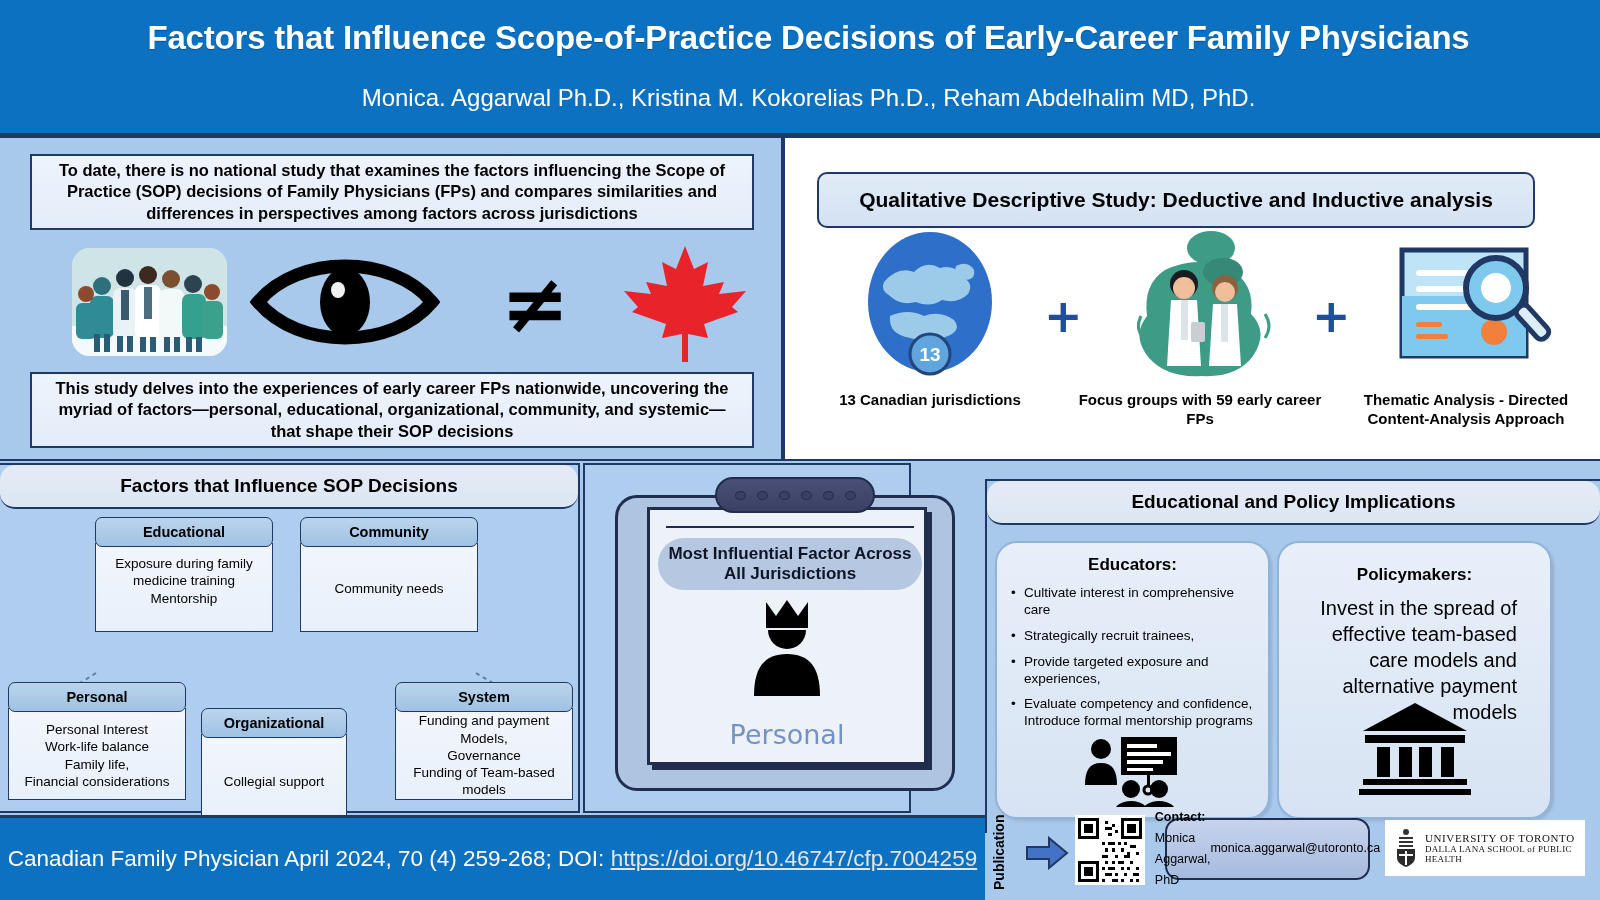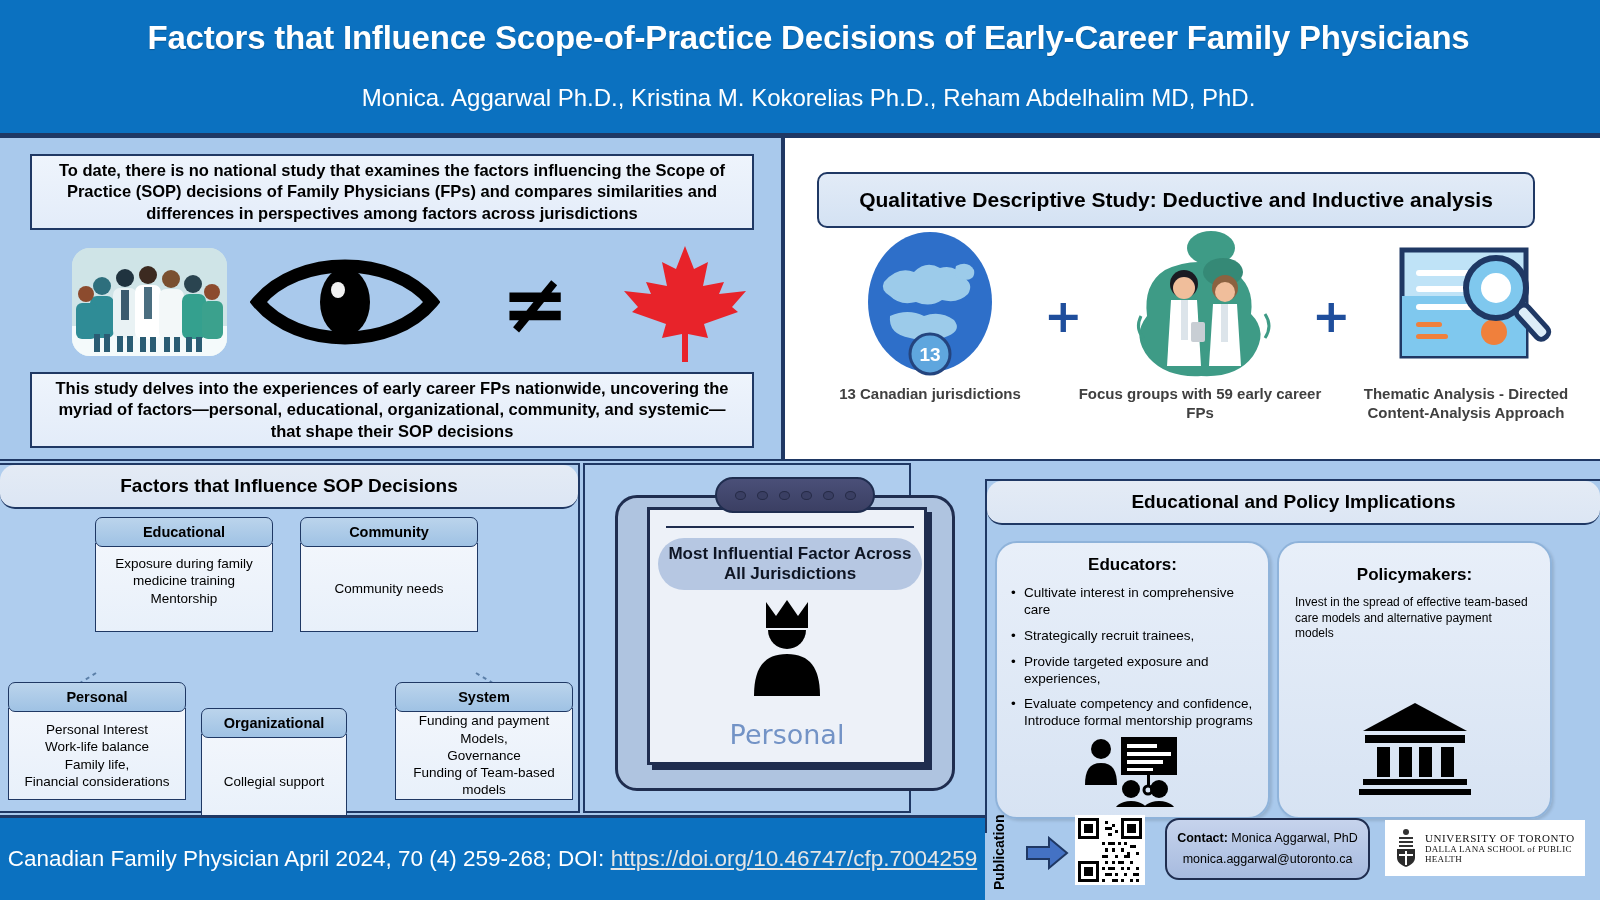--- a/index.html
+++ b/index.html
@@ -67,21 +67,21 @@
   #methods-title{
     left:32px;top:18px;width:718px;height:56px;font-size:21px;border-radius:10px;
     background:linear-gradient(180deg,#E2EBF7 0%,#D4E2F3 100%);
     margin-top:16px;
   }
   .method-col{position:absolute;top:92px;width:250px;text-align:center;}
   #m-col1{left:20px;}
   #m-col2{left:290px;}
   #m-col3{left:556px;}
   .method-art{height:155px;display:flex;align-items:center;justify-content:center;}
-  .method-cap{font-size:15px;font-weight:bold;color:#404040;line-height:1.25;}
+  .method-cap{font-size:15px;font-weight:bold;color:#000000;line-height:1.25;margin-top:6px;}
   .plus{position:absolute;top:155px;font-size:46px;color:#1F4E9C;font-weight:bold;
         font-family:"DejaVu Sans",sans-serif;line-height:1;}
   #plus1{left:259px;}
   #plus2{left:527px;}
 
   
   .sec-head{
     position:absolute;left:0;top:0;width:100%;height:44px;box-sizing:border-box;
     border-bottom:2px solid #1F3864;
     background:linear-gradient(180deg,#E4EBF5 0%,#DCE6F4 100%);
@@ -139,21 +139,21 @@
     position:absolute;box-sizing:border-box;border:2px solid #8FB3DA;border-radius:22px;
     background:linear-gradient(180deg,#E8EFF9 0%,#D7E3F3 100%);
     box-shadow:2px 2px 3px rgba(0,0,0,.12);
   }
   #card-educators{left:8px;top:60px;width:275px;height:278px;}
   #card-policy{left:290px;top:60px;width:275px;height:278px;}
   .card-title{font-size:17px;font-weight:bold;color:#000;text-align:center;margin-top:12px;}
   .bullets{list-style:none;margin:10px 0 0 0;padding:0 10px 0 14px;}
   .bullets li{font-size:13.5px;color:#000;line-height:1.25;margin-bottom:9px;position:relative;padding-left:13px;}
   .bullets li:before{content:"\2022";position:absolute;left:0;top:0;}
-  .policy-text{font-size:12px;color:#000;text-align:left;line-height:1.3;padding:10px 20px 0 16px;}
+  .policy-text{font-size:20px;color:#000;text-align:right;line-height:1.3;padding:10px 33px 0 16px;}
   .card-icon{position:absolute;left:0;bottom:10px;width:100%;display:flex;justify-content:center;}
 
   
   .footer{
     position:absolute;left:0;top:815px;width:985px;height:85px;background:#0B71C0;
     display:flex;align-items:center;justify-content:center;
     border-top:3px solid #1F3864;box-sizing:border-box;
   }
   .footer-text{color:#ffffff;font-size:22.5px;white-space:nowrap;}
   .footer-link{color:#e5e5e5;text-decoration:underline;}
@@ -162,21 +162,21 @@
   .pubstrip{position:absolute;left:985px;top:800px;width:615px;height:100px;}
   .pub-vert{
     position:absolute;left:6px;top:10px;writing-mode:vertical-rl;transform:rotate(180deg);
     font-size:14px;font-weight:bold;color:#000;height:80px;display:flex;align-items:center;
   }
   .qr{position:absolute;left:90px;top:15px;width:70px;height:70px;background:#fff;padding:3px;box-sizing:border-box;}
   .contact-box{
     position:absolute;left:180px;top:18px;width:205px;height:62px;box-sizing:border-box;
     border:2px solid #1F2D4F;border-radius:14px;
     background:linear-gradient(180deg,#C6D3EC 0%,#A7BBDF 100%);
-    display:flex;flex-direction:column;align-items:center;justify-content:center;
+    display:flex;align-items:center;justify-content:center;
     font-size:12.5px;color:#000;line-height:1.7;
   }
   .uoft{
     position:absolute;left:400px;top:20px;width:200px;height:56px;background:#fff;
     display:flex;align-items:center;padding-left:8px;box-sizing:border-box;
   }
   .uoft-txt{margin-left:6px;font-family:"Liberation Serif","DejaVu Serif",serif;color:#111;}
   .uoft-l1{font-size:11px;letter-spacing:.6px;}
   .uoft-l2{font-size:9px;letter-spacing:.3px;}
   .arrow-right{position:absolute;left:40px;top:36px;}

